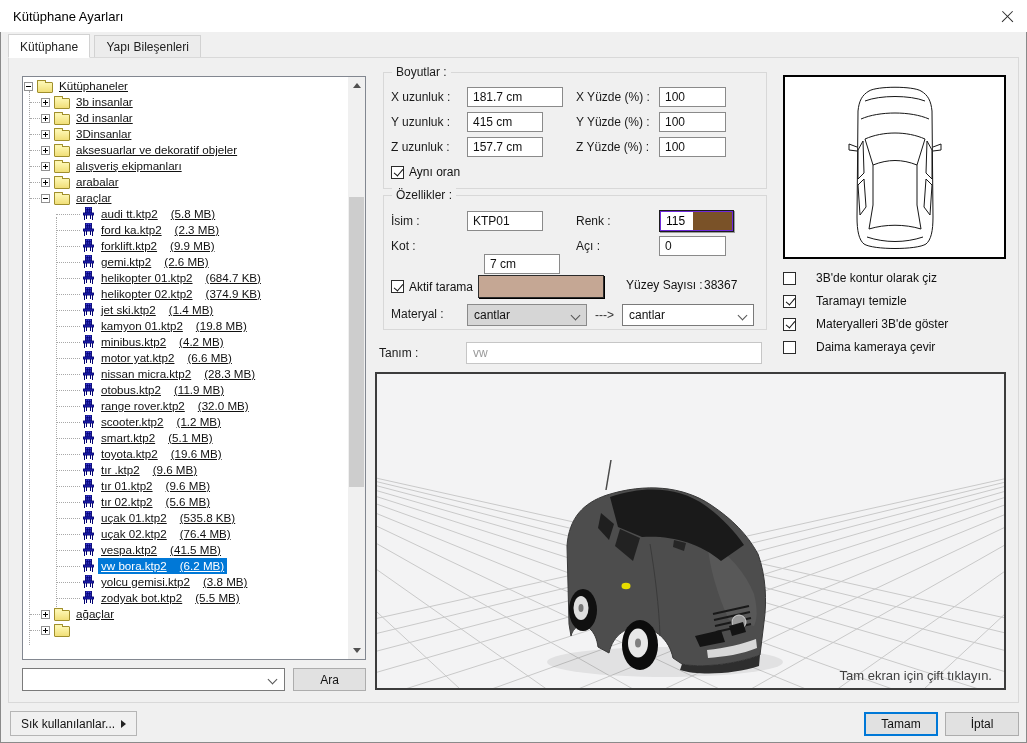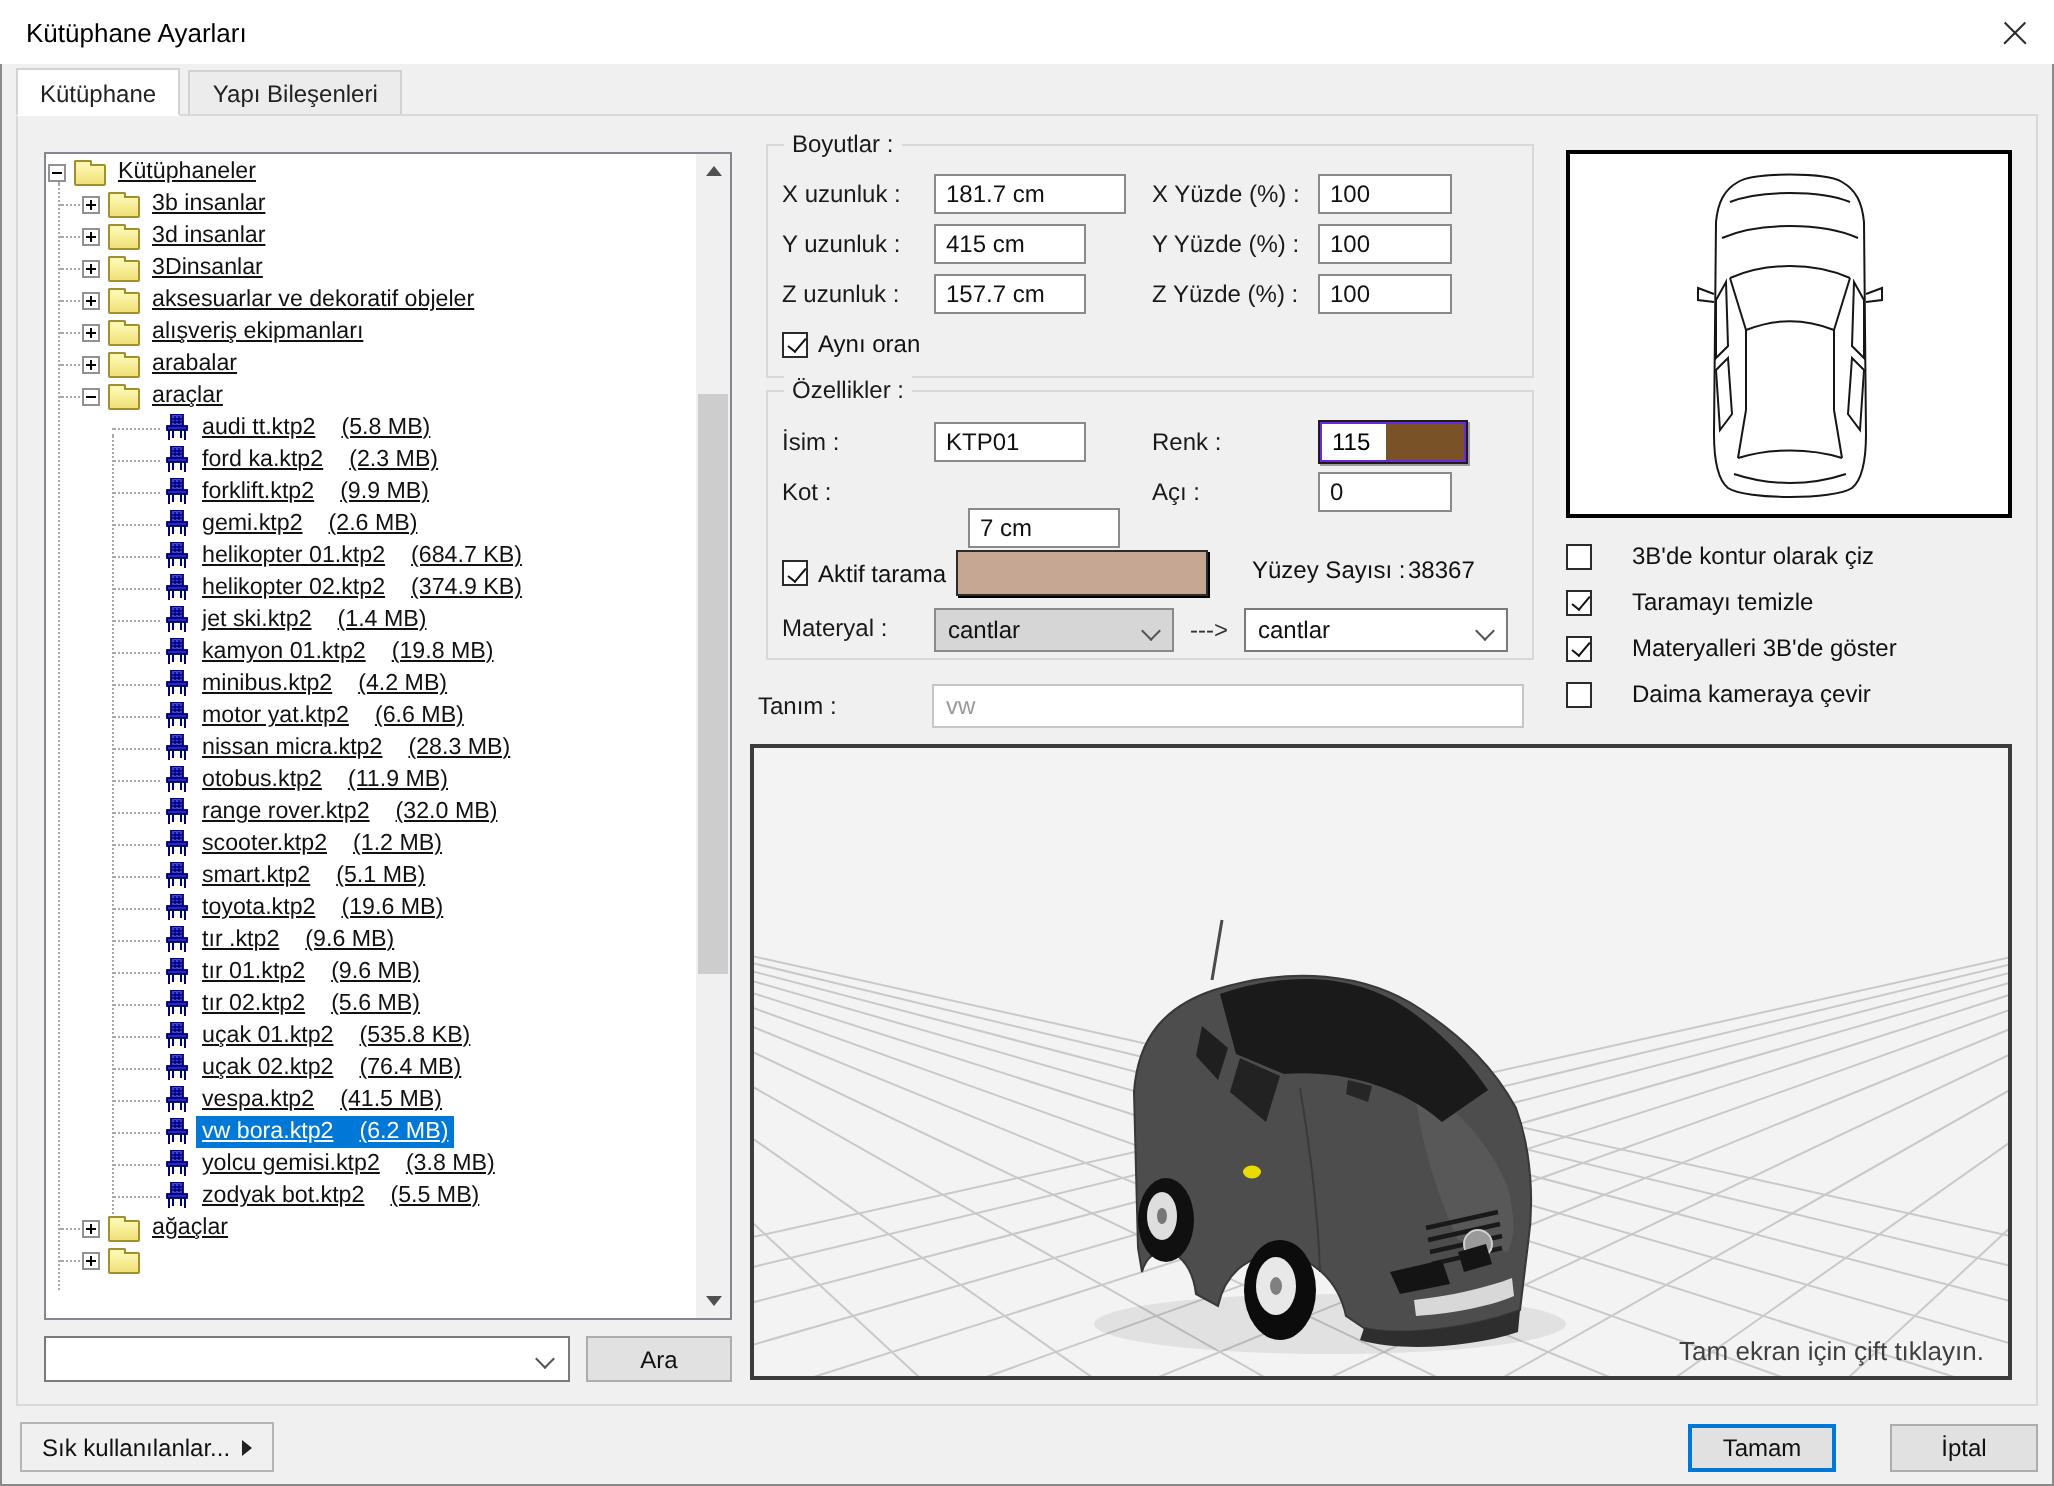--- a/index.html
+++ b/index.html
@@ -85,21 +85,21 @@
   .optrow{position:absolute;left:783px;display:flex;align-items:center;gap:20px;height:16px;}
 
   
   .preview{left:375px;top:372px;width:631px;height:318px;background:#f3f3f4;border:2px solid #3c3c3c;overflow:hidden;}
   .hint{position:absolute;right:12px;bottom:5px;font-size:13px;color:#3f3f3f;}
 
   
   .sikbtn{left:10px;top:711px;width:127px;height:25px;background:#f0f0f0;border:1px solid #b5b5b5;
     display:flex;align-items:center;padding:0 10px;cursor:pointer;}
   .tri-right{width:0;height:0;border-top:4px solid transparent;border-bottom:4px solid transparent;border-left:5px solid #222;margin-left:auto;}
-  .tamam{left:844px;top:712px;width:74px;height:24px;border:2px solid #0078d7;}
+  .tamam{left:864px;top:712px;width:74px;height:24px;border:2px solid #0078d7;}
   .iptal{left:945px;top:712px;width:74px;height:24px;}
 </style>
 </head>
 <body>
 
 <div class="dialog">
 
   <div class="abs titlebar">
     <span class="title">Kütüphane Ayarları</span>
     <span class="closebtn"></span>

